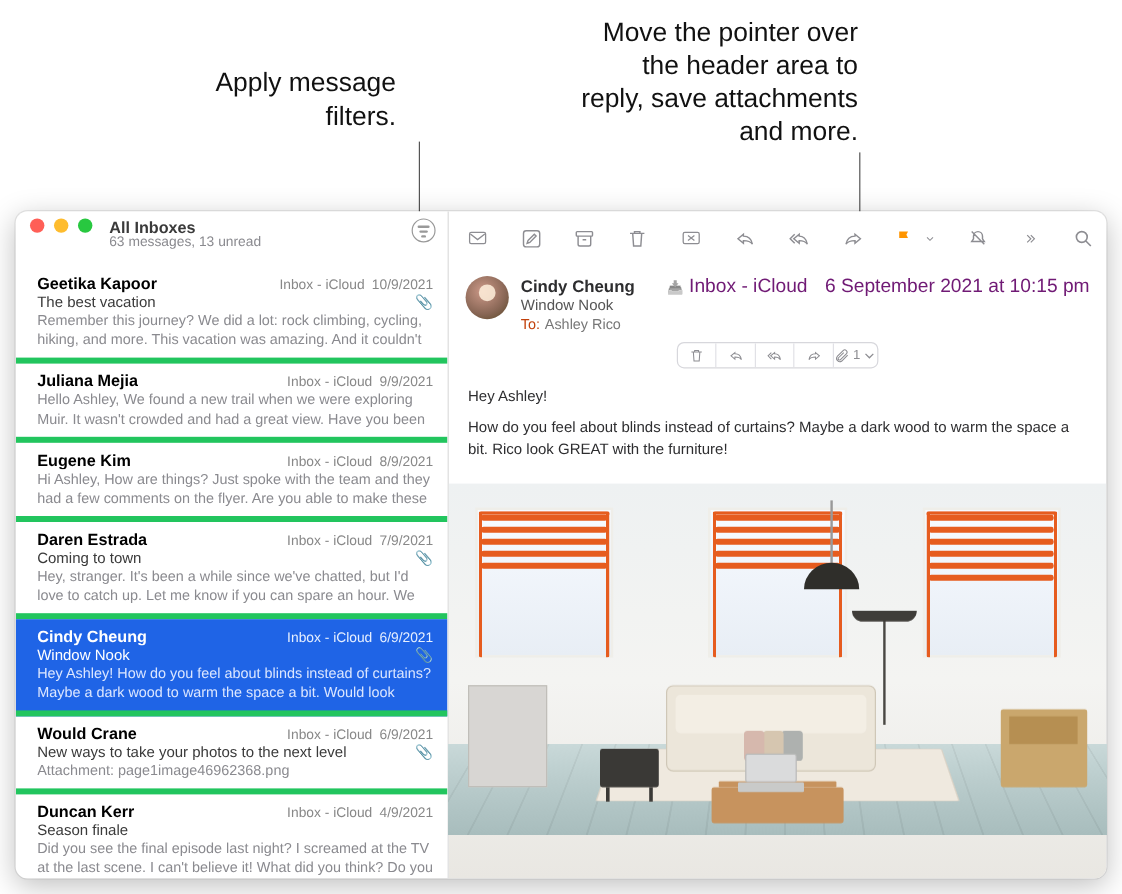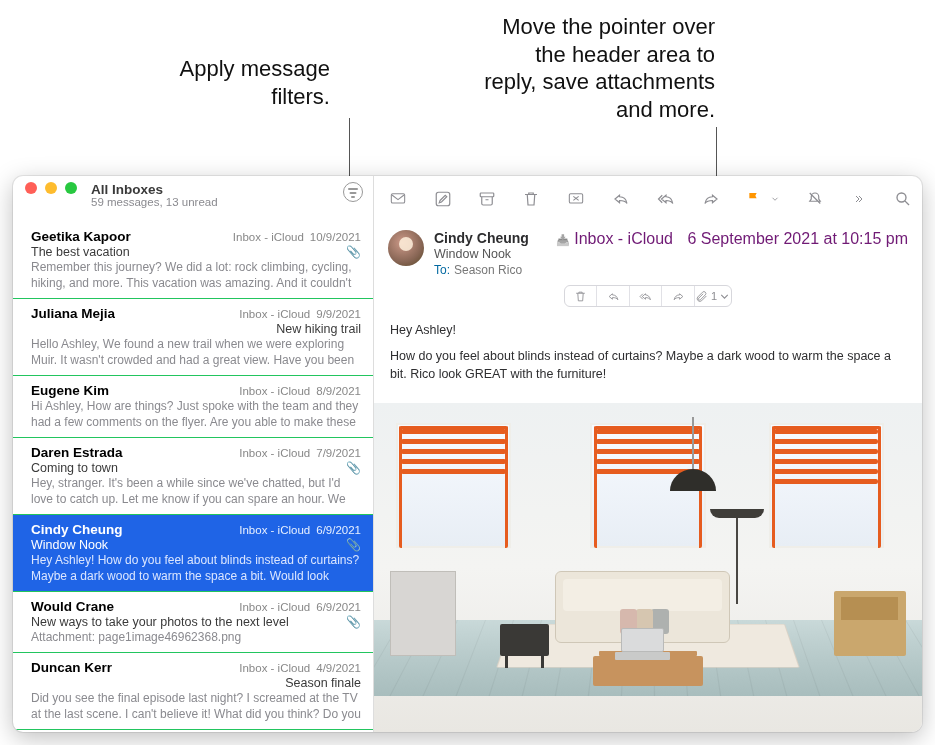--- a/index.html
+++ b/index.html
@@ -28,26 +28,26 @@
   .htxt { flex:1; }
   .htxt .t1 { font-weight:700; font-size:13.5px; color:#3a3a3a; }
   .htxt .t2 { font-size:11.5px; color:#8a8a8f; margin-top:-1px; }
   .filter-btn { width:20px; height:20px; border:1.5px solid #999; border-radius:50%; display:flex; align-items:center; justify-content:center; position:relative; }
   .filter-btn::before, .filter-btn::after, .filter-btn span { content:""; position:absolute; background:#999; height:1.5px; border-radius:1px; }
   .filter-btn::before { width:10px; top:5px; left:50%; transform:translateX(-50%);}
   .filter-btn span   { width:7px;  top:9px; left:50%; transform:translateX(-50%);}
   .filter-btn::after { width:4px;  top:13px; left:50%; transform:translateX(-50%);}
 
   .msglist { flex:1; overflow:hidden; }
-  .msg { padding: 7px 12px 7px 18px; border-bottom:1px solid #22c55e; position:relative; }
+  .msg { padding: 7px 12px 7px 18px; border-bottom:5px solid #22c55e; position:relative; }
   .msg .row1 { display:flex; align-items:baseline; }
   .sender { font-weight:700; font-size:13.5px; flex:0 0 auto; max-width:140px; white-space:nowrap; overflow:hidden; text-overflow:ellipsis; }
   .meta { margin-left:auto; text-align:right; font-size:11.5px; color:#888; }
   .meta .mbx { margin-right:6px; }
-  .msg .subject { font-size:12.5px; color:#3a3a3a; margin-top:1px; display:flex; align-items:center;justify-content:flex-end; }
+  .msg .subject { font-size:12.5px; color:#3a3a3a; margin-top:1px; display:flex; align-items:center; }
   .pclip { margin-left:auto; color:#9a9a9f; font-size:12px; }
   .msg .preview { font-size:12px; color:#8a8a8f; line-height:1.35; max-height:32px; overflow:hidden; }
 
   .msg.selected { background:#1f64e6; color:#fff; }
   .msg.selected .sender, .msg.selected .subject, .msg.selected .preview, .msg.selected .meta, .msg.selected .meta .mbx, .msg.selected .pclip { color:#e6efff; }
   .msg.selected .sender, .msg.selected .subject { color:#fff; }
   .msg.selected .preview { color:#dbe6ff; }
   .msg.selected .meta { color:#e6efff; }
 
   
@@ -58,21 +58,21 @@
   .toolbar .flag svg path { fill:#ff9500; }
   .toolbar .chev { width:10px; margin-left:-18px; }
 
   .header-block { padding: 8px 14px 2px 14px; position:relative; }
   .header-row { display:flex; align-items:flex-start; }
   .avatar { width:36px; height:36px; border-radius:50%; background: radial-gradient(circle at 40% 35%, #c98, #865 60%, #542); margin-right:10px; flex:0 0 auto; position:relative; overflow:hidden; }
   .avatar::after{content:"";position:absolute;left:11px;top:7px;width:14px;height:14px;border-radius:50%;background:rgba(255,240,220,.85);}
   .hname { font-weight:700; font-size:14px; color:#2d2d2f; }
   .hsubj { font-size:12.5px; color:#555; margin-top:1px; }
   .hto { font-size:12px; color:#777; margin-top:2px; }
-  .hto .lab{ color:#0369a1; margin-right:4px;}
+  .hto .lab{ color:#c2410c; margin-right:4px;}
   .hright { margin-left:auto; text-align:right; font-size:16px; color:#701a75; white-space:nowrap; }
   .hright .mbx { margin-right:10px; }
   .hright .mbx::before { content:"📥"; font-size:11px; margin-right:4px; filter:grayscale(1) opacity(.6);}
 
   .mini-toolbar { display:flex; align-items:center; justify-content:center; margin:8px auto 6px; width:168px; height:22px; border:1px solid #d7d7dc; border-radius:6px; overflow:hidden; }
   .mini-toolbar .mi { flex:1; display:flex; align-items:center; justify-content:center; color:#8d8d92; border-right:1px solid #e1e1e6; font-size:11px; height:100%; }
   .mini-toolbar .mi:last-child { border-right:none; }
   .mini-toolbar svg { width:13px; height:13px; }
 
   .body-text { padding: 6px 16px 12px 16px; font-size:12.5px; color:#2e2e30; line-height:1.45; }
@@ -138,21 +138,21 @@
 
   <div class="list-col">
     <div class="list-header">
       <div class="traffic">
         <div class="tl red"></div>
         <div class="tl yel"></div>
         <div class="tl grn"></div>
       </div>
       <div class="htxt">
         <div class="t1">All Inboxes</div>
-        <div class="t2">59 messages, 13 unread</div>
+        <div class="t2">63 messages, 13 unread</div>
       </div>
       <div class="filter-btn">
           <span></span>
         </div>
     </div>
 
     <div class="msglist" id="msglist">
         <div class="msg">
           <div class="row1">
             <span class="sender">Geetika Kapoor</span>
@@ -161,23 +161,20 @@
           <div class="subject">
             <span class="sub">The best vacation</span>
             <span class="pclip">📎</span>
           </div>
           <div class="preview">Remember this journey? We did a lot: rock climbing, cycling, hiking, and more. This vacation was amazing. And it couldn't ha…</div>
         </div>
         <div class="msg">
           <div class="row1">
             <span class="sender">Juliana Mejia</span>
             <span class="meta"><span class="mbx">Inbox - iCloud</span><span class="dt">9/9/2021</span></span>
-          </div>
-          <div class="subject">
-            <span class="sub">New hiking trail</span>
           </div>
           <div class="preview">Hello Ashley, We found a new trail when we were exploring Muir. It wasn't crowded and had a great view. Have you been on any…</div>
         </div>
         <div class="msg">
           <div class="row1">
             <span class="sender">Eugene Kim</span>
             <span class="meta"><span class="mbx">Inbox - iCloud</span><span class="dt">8/9/2021</span></span>
           </div>
           <div class="preview">Hi Ashley, How are things? Just spoke with the team and they had a few comments on the flyer. Are you able to make these c…</div>
         </div>
@@ -301,21 +298,21 @@
           </svg>
         </div>
     </div>
 
     <div class="header-block">
       <div class="header-row">
         <div class="avatar"></div>
         <div>
           <div class="hname">Cindy Cheung</div>
           <div class="hsubj">Window Nook</div>
-          <div class="hto"><span class="lab">To:</span><span>Season Rico</span></div>
+          <div class="hto"><span class="lab">To:</span><span>Ashley Rico</span></div>
         </div>
         <div class="hright">
           <span class="mbx">Inbox - iCloud</span>
           <span>6 September 2021 at 10:15 pm</span>
         </div>
       </div>
 
       <div class="mini-toolbar">
         <div class="mi">
             <svg viewBox="0 0 24 24" fill="none" stroke="#8d8d92" stroke-width="1.6">

